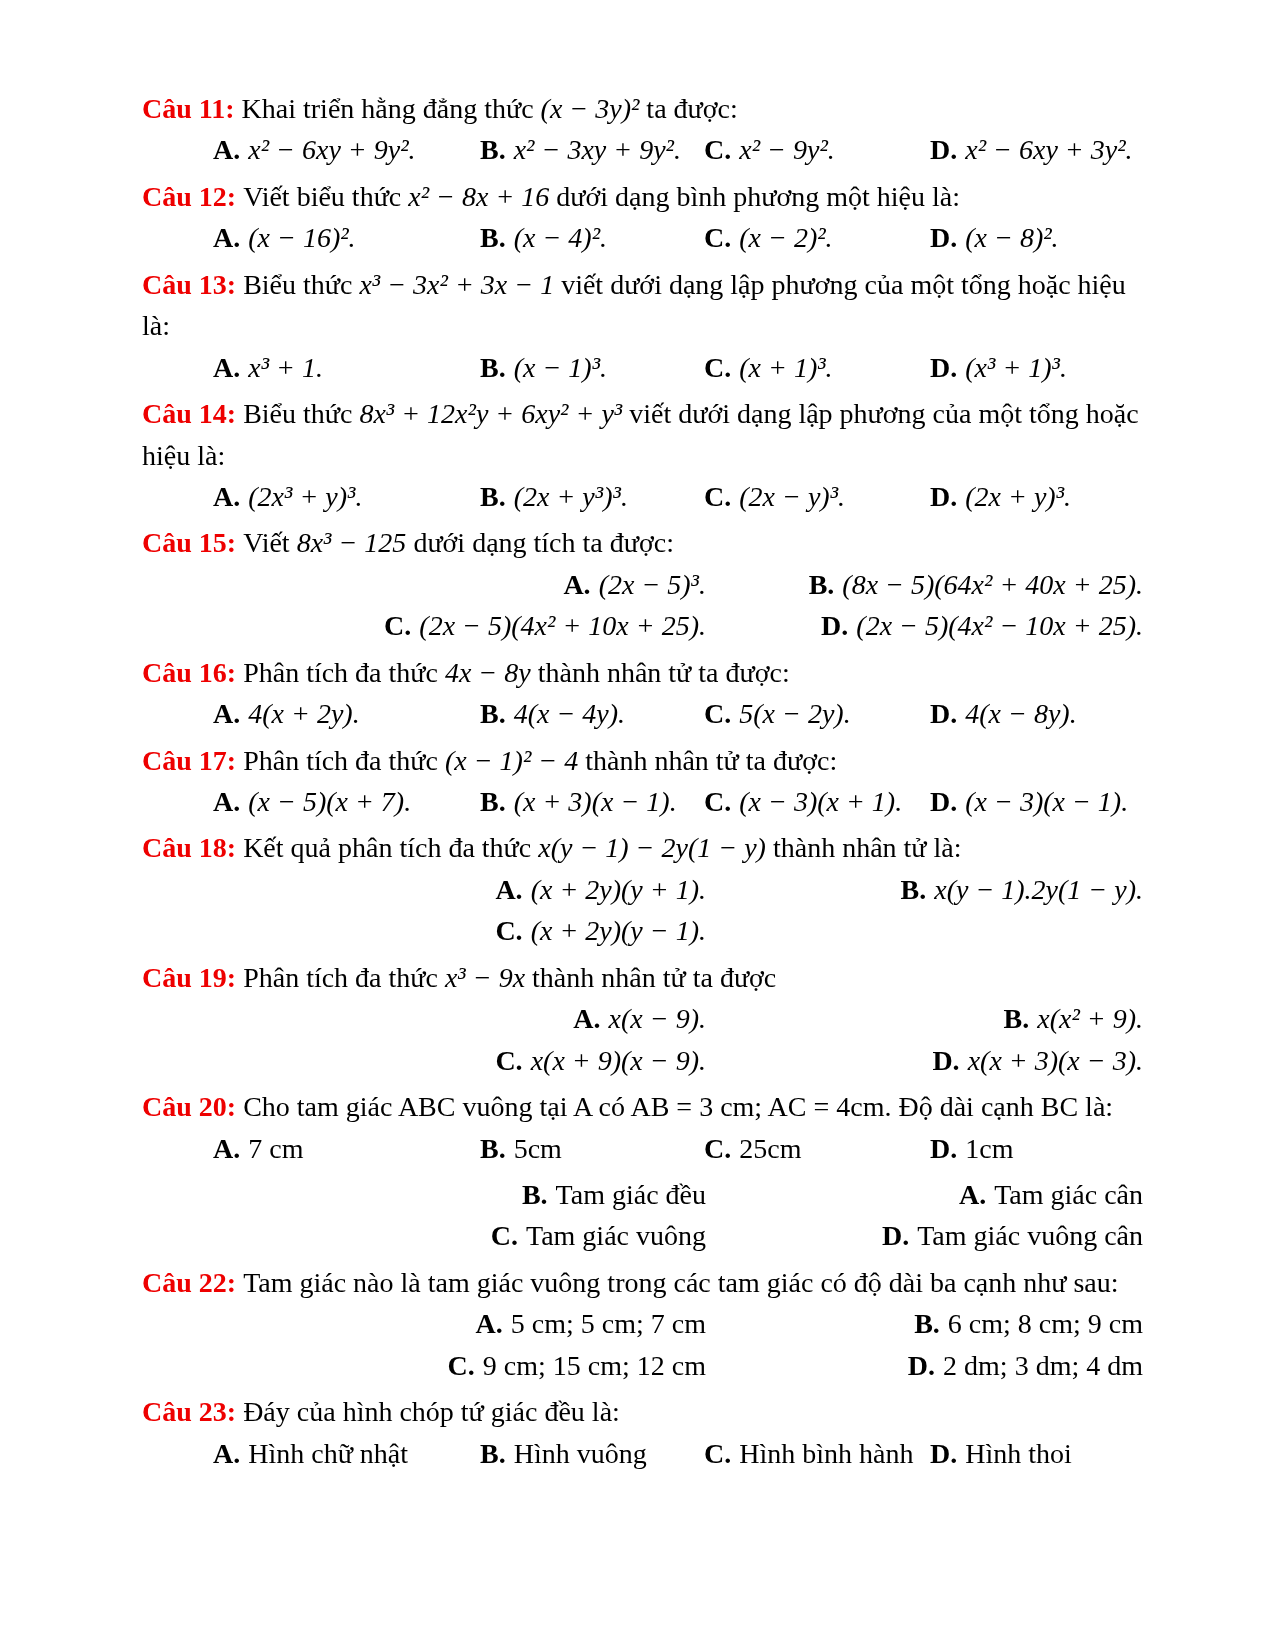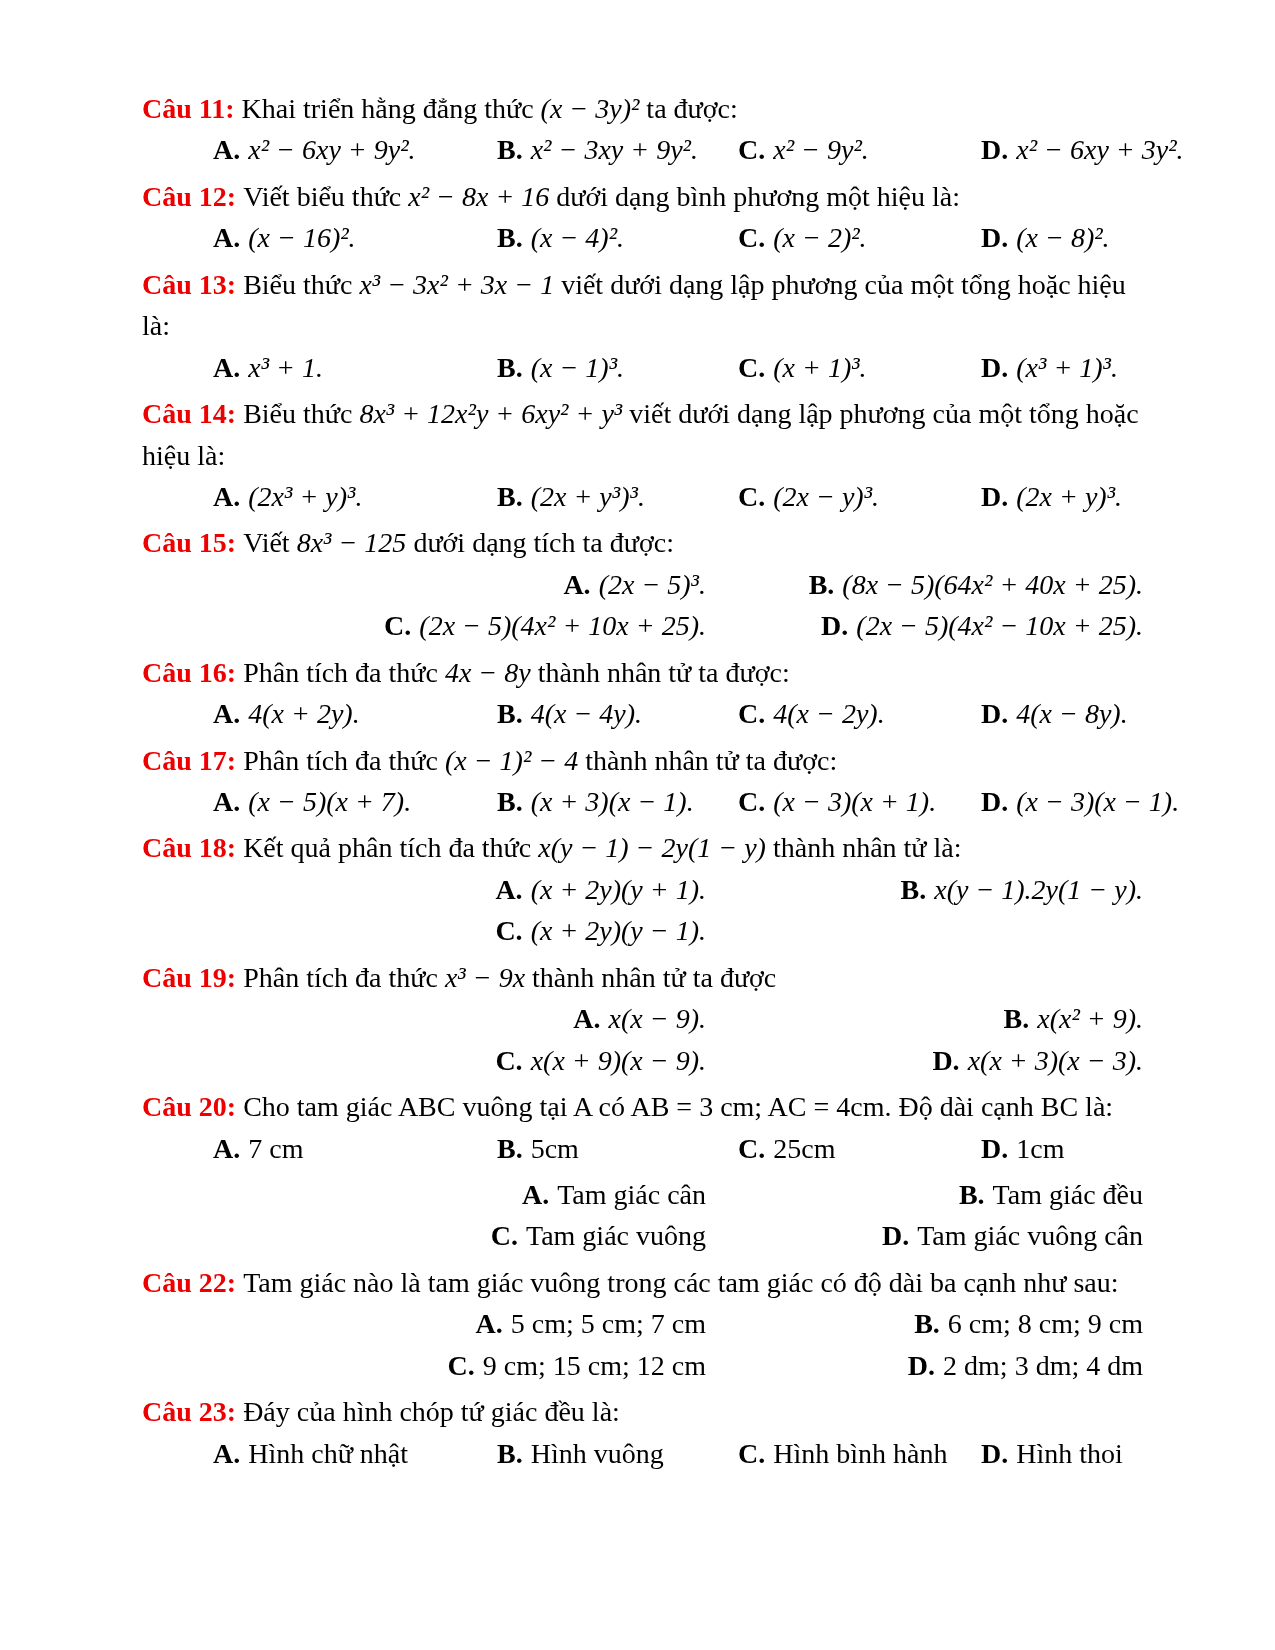--- a/index.html
+++ b/index.html
@@ -24,21 +24,21 @@
     font-style: italic;
     font-family: "Liberation Serif", "DejaVu Serif", serif;
   }
   .plain { font-style: normal; }
   .opts {
     display: grid;
     padding-left: 71px;
     line-height: 1.48;
     column-gap: 0;
   }
-  .cols-4 { grid-template-columns: 267px 224px 226px auto; gap: 17px; }
+  .cols-4 { grid-template-columns: 267px 224px 226px auto; }
   .cols-2 { grid-template-columns: 493px auto; text-align: right; }
   .opt { white-space: nowrap; }
   .opt-key { font-weight: bold; margin-right: 8px; }
 </style>
 </head>
 <body>
 
 <div>
     <div class="question-block">
       <div class="q-head"><span class="q-label">Câu 11:</span><span class="plain">Khai triển hằng đẳng thức </span><span class="math">(x − 3y)²</span><span class="plain"> ta được:</span></div>
@@ -83,21 +83,21 @@
         <div class="opt"><span class="opt-key">B.</span><span class="math">(8x − 5)(64x² + 40x + 25).</span></div>
         <div class="opt"><span class="opt-key">C.</span><span class="math">(2x − 5)(4x² + 10x + 25).</span></div>
         <div class="opt"><span class="opt-key">D.</span><span class="math">(2x − 5)(4x² − 10x + 25).</span></div>
       </div>
     </div>
     <div class="question-block">
       <div class="q-head"><span class="q-label">Câu 16:</span><span class="plain">Phân tích đa thức </span><span class="math">4x − 8y</span><span class="plain"> thành nhân tử ta được:</span></div>
       <div class="opts cols-4">
         <div class="opt"><span class="opt-key">A.</span><span class="math">4(x + 2y).</span></div>
         <div class="opt"><span class="opt-key">B.</span><span class="math">4(x − 4y).</span></div>
-        <div class="opt"><span class="opt-key">C.</span><span class="math">4(x − 2y).</span></div>
+        <div class="opt"><span class="opt-key">C.</span><span class="math">5(x − 2y).</span></div>
         <div class="opt"><span class="opt-key">D.</span><span class="math">4(x − 8y).</span></div>
       </div>
     </div>
     <div class="question-block">
       <div class="q-head"><span class="q-label">Câu 17:</span><span class="plain">Phân tích đa thức </span><span class="math">(x − 1)² − 4</span><span class="plain"> thành nhân tử ta được:</span></div>
       <div class="opts cols-4">
         <div class="opt"><span class="opt-key">A.</span><span class="math">(x − 5)(x + 7).</span></div>
         <div class="opt"><span class="opt-key">B.</span><span class="math">(x + 3)(x − 1).</span></div>
         <div class="opt"><span class="opt-key">C.</span><span class="math">(x − 3)(x + 1).</span></div>
         <div class="opt"><span class="opt-key">D.</span><span class="math">(x − 3)(x − 1).</span></div>
@@ -124,22 +124,22 @@
       <div class="q-head"><span class="q-label">Câu 20:</span><span class="plain">Cho tam giác ABC vuông tại A có AB = 3 cm; AC = 4cm. Độ dài cạnh BC là:</span></div>
       <div class="opts cols-4">
         <div class="opt"><span class="opt-key">A.</span><span class="plain">7 cm</span></div>
         <div class="opt"><span class="opt-key">B.</span><span class="plain">5cm</span></div>
         <div class="opt"><span class="opt-key">C.</span><span class="plain">25cm</span></div>
         <div class="opt"><span class="opt-key">D.</span><span class="plain">1cm</span></div>
       </div>
     </div>
     <div class="question-block">
       <div class="opts cols-2">
+        <div class="opt"><span class="opt-key">B.</span><span class="plain">Tam giác đều</span></div>
         <div class="opt"><span class="opt-key">A.</span><span class="plain">Tam giác cân</span></div>
-        <div class="opt"><span class="opt-key">B.</span><span class="plain">Tam giác đều</span></div>
         <div class="opt"><span class="opt-key">C.</span><span class="plain">Tam giác vuông</span></div>
         <div class="opt"><span class="opt-key">D.</span><span class="plain">Tam giác vuông cân</span></div>
       </div>
     </div>
     <div class="question-block">
       <div class="q-head"><span class="q-label">Câu 22:</span><span class="plain">Tam giác nào là tam giác vuông trong các tam giác có độ dài ba cạnh như sau:</span></div>
       <div class="opts cols-2">
         <div class="opt"><span class="opt-key">A.</span><span class="plain">5 cm; 5 cm; 7 cm</span></div>
         <div class="opt"><span class="opt-key">B.</span><span class="plain">6 cm; 8 cm; 9 cm</span></div>
         <div class="opt"><span class="opt-key">C.</span><span class="plain">9 cm; 15 cm; 12 cm</span></div>

